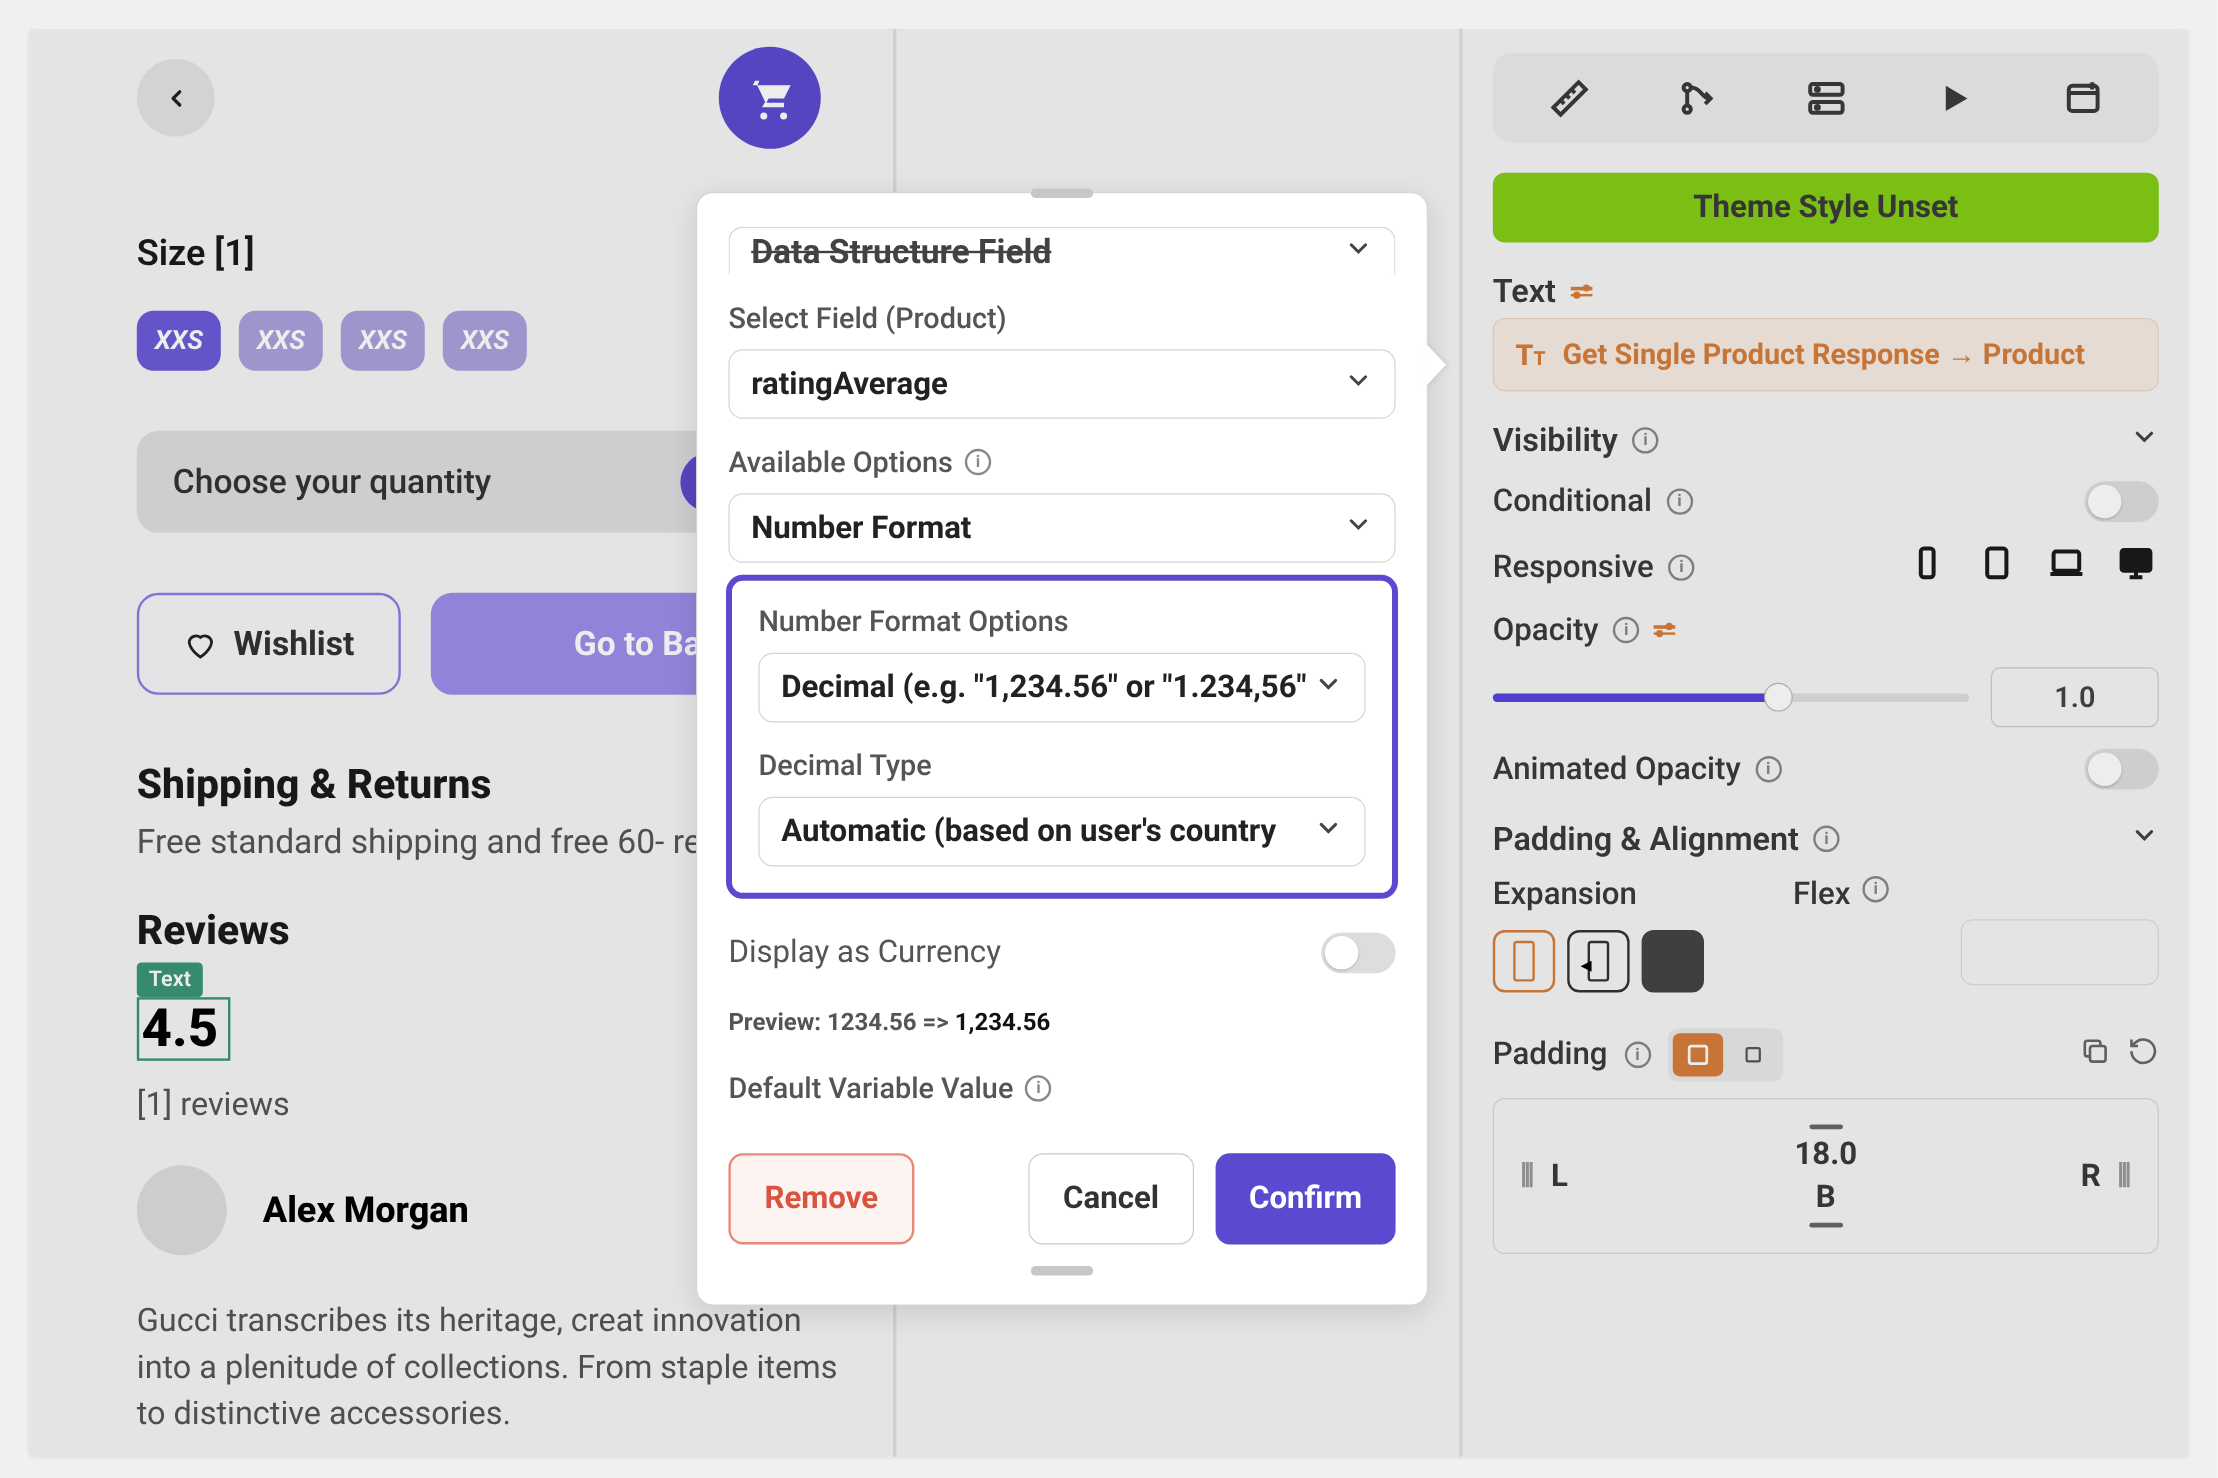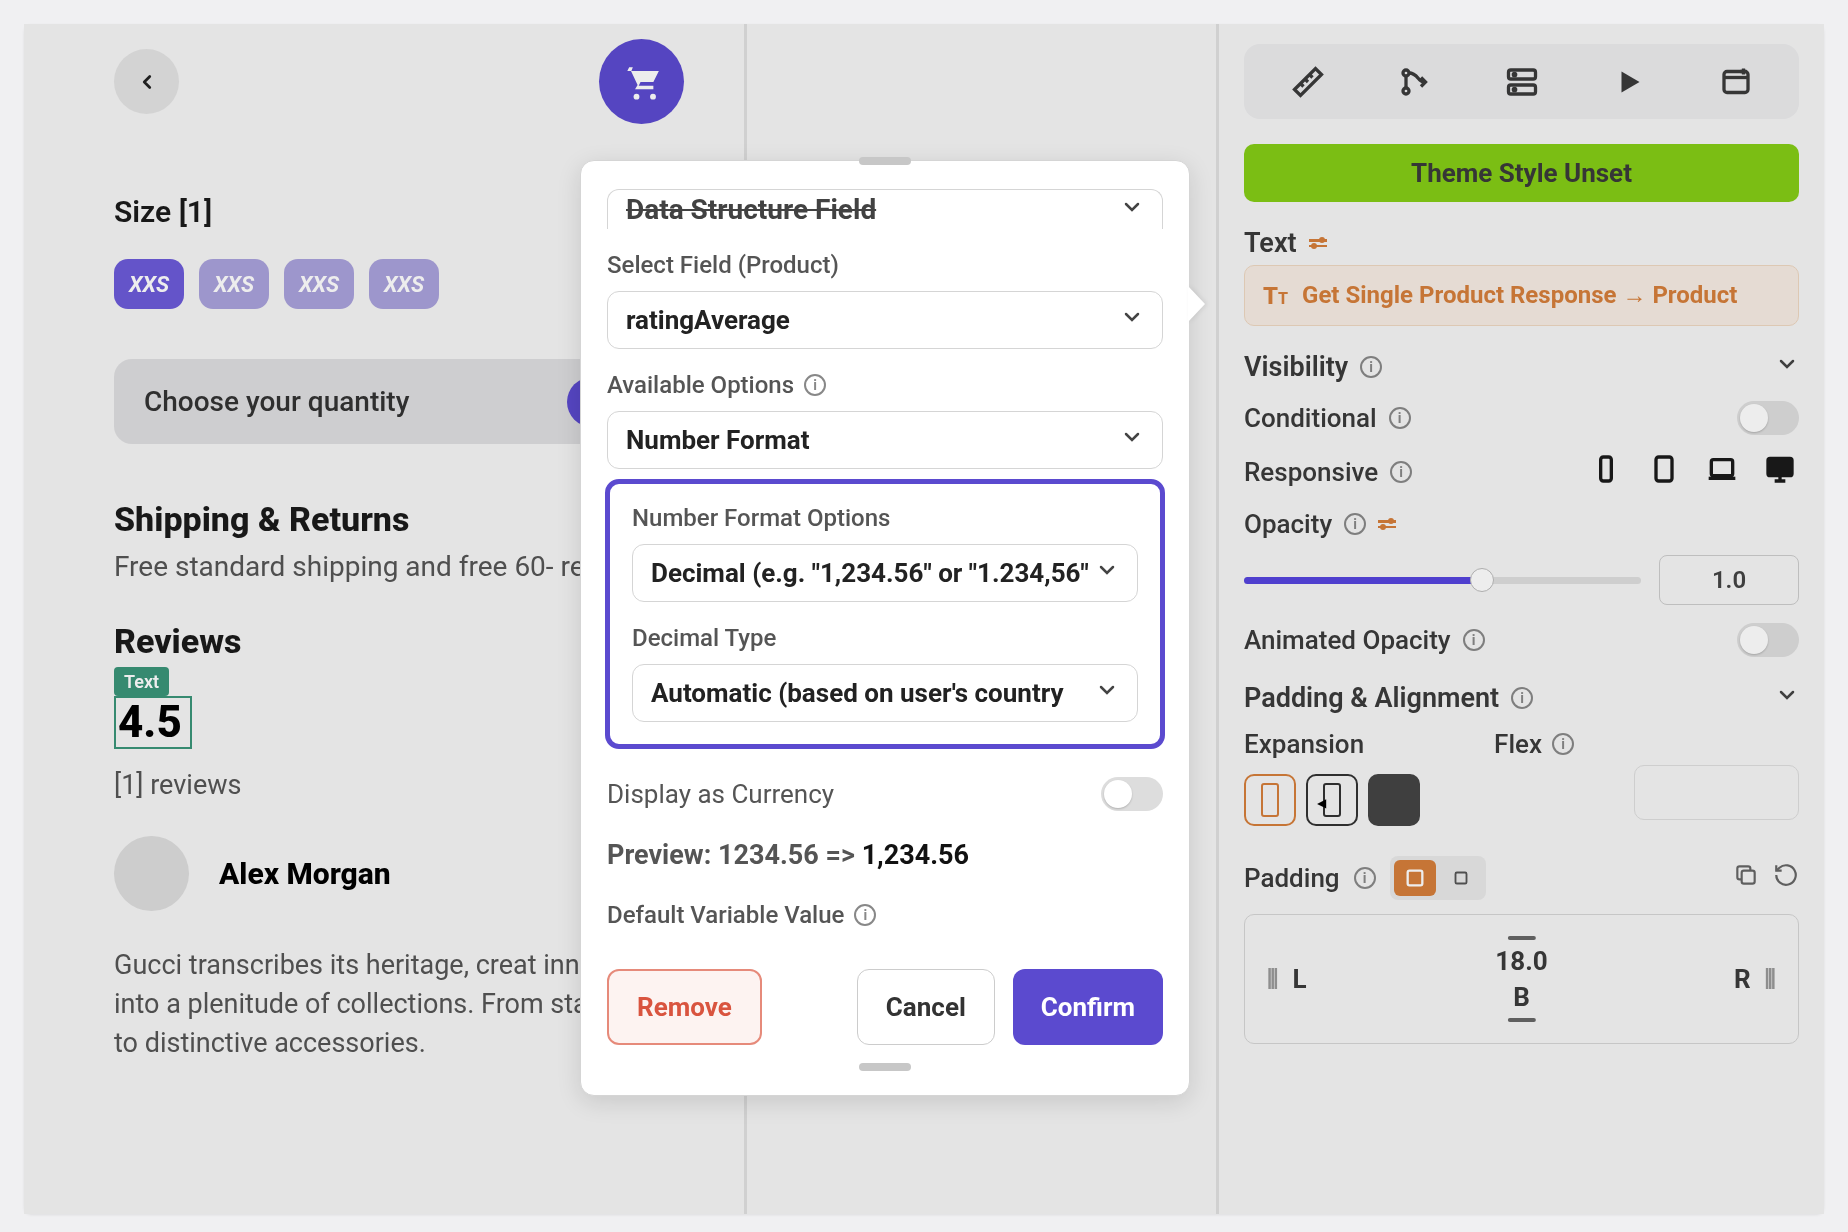--- a/index.html
+++ b/index.html
@@ -98,21 +98,21 @@
 
 
 .popup { position: absolute; left: 580px; top: 160px; width: 610px; background: #fff; border: 1.5px solid #d5d5d5; border-radius: 14px; box-shadow: 0 6px 24px rgba(0,0,0,0.12); padding: 0 0 28px 0; z-index: 100; }
 .popup-body { padding: 20px 26px 0 26px; display: flex; flex-direction: column; }
 .popup .sel { height: 58px; border: 1.5px solid #d5d5d5; border-radius: 12px; display: flex; align-items: center; padding: 0 18px; font-size: 26px; font-weight: 700; color: #222; position: relative; }
 .popup .sel .chev { margin-left: auto; }
 .popup .lbl { font-size: 24px; font-weight: 500; color: #555; margin: 22px 0 12px 0; display: flex; align-items: center; gap: 10px; }
 .popup .lbl-first { margin-top: 6px; }
 .popup .truncated-top { height: 40px; border-bottom: none; border-radius: 12px 12px 0 0; overflow: hidden; font-size: 28px; justify-content: center; }
 .highlight-box { border: 5px solid #5b4acf; border-radius: 14px; padding: 14px 22px 22px 22px; margin: 10px -2px 0 -2px; }
-.preview-line { font-size: 27px; font-weight: 700; color: #555; margin-top: 28px; }
+.preview-line { font-size: 20px; font-weight: 700; color: #555; margin-top: 28px; }
 .preview-line .res { color: #111; }
 .disp-curr { display: flex; align-items: center; font-size: 26px; color: #555; margin-top: 28px; }
 .popup-btns { display: flex; gap: 18px; margin-top: 28px; }
 .pbtn { height: 76px; border-radius: 12px; display: flex; align-items: center; justify-content: center; font-size: 26px; font-weight: 700; padding: 0 28px; }
 .pb-remove { border: 2px solid #e68a7a; color: #d9543f; background: #fdf3f1; }
 .pb-cancel { border: 1.5px solid #ccc; color: #333; background: #fff; margin-left: auto; }
 .pb-confirm { background: #5b4acf; color: #fff; }
 .pointer { position: absolute; width: 0; height: 0; right: -16px; top: 125px; border-top: 18px solid transparent; border-bottom: 18px solid transparent; border-left: 17px solid #fff;  filter: drop-shadow(2px 0 2px rgba(0,0,0,0.08)); }
 .drag-top { width: 52px; height: 8px; background: #c7c7c7; border-radius: 4px; margin: -4px auto 4px auto; }
 .drag-bot { width: 52px; height: 8px; background: #c7c7c7; border-radius: 4px; margin: 18px auto -4px auto; }
@@ -142,20 +142,29 @@
       <div class="chip sel">XXS</div>
       <div class="chip">XXS</div>
       <div class="chip">XXS</div>
       <div class="chip">XXS</div>
     </div>
     <div class="qty-row">
       <span>Choose your quantity</span>
       <div class="qty-minus">-</div>
       <span class="qty-val">1</span>
     </div>
+    <div class="btn-row">
+      <div class="wishlist-btn">
+        <svg viewBox="0 0 24 24" width="28" height="28">
+            <path d="M12 21s-8-5-8-11a5 5 0 0 1 8-3 5 5 0 0 1 8 3c0 6-8 11-8 11z" fill="none" stroke="#222" stroke-width="2"></path>
+          </svg>
+        <span>Wishlist</span>
+      </div>
+      <div class="basket-btn">Go to Ba</div>
+    </div>
     <div class="sec-h">Shipping &amp; Returns</div>
     <div class="sec-p">Free standard shipping and free 60- returns</div>
     <div class="reviews-h">Reviews</div>
     <div><span class="text-badge">Text</span></div>
     <div><span class="rating-val">4.5</span></div>
     <div class="rev-count">[1] reviews</div>
     <div class="reviewer">
       <div class="avatar"></div>
       <div class="reviewer-name">Alex Morgan</div>
     </div>
@@ -287,21 +296,21 @@
         <span>Padding &amp; Alignment</span>
         <span class="info-ic">i</span>
         <span class="caret-right">
           <svg class="chev-svg" viewBox="0 0 24 24">
               <path d="M6 9l6 6 6-6" stroke="#444" stroke-width="2.5" fill="none" stroke-linecap="round"></path>
             </svg>
         </span>
       </div>
       <div class="exp-row">
         <span>Expansion</span>
-        <span style="display:flex;align-items:center;gap:10px">
+        <span style="display:flex;align-items:flex-start;gap:10px">
             <span>Flex</span>
             <span class="info-ic">i</span>
           </span>
       </div>
       <div style="display:flex;align-items:center">
         <div class="exp-chips">
           <div class="sq-chip active">
               <span class="inner"></span>
             </div>
           <div class="sq-chip">

